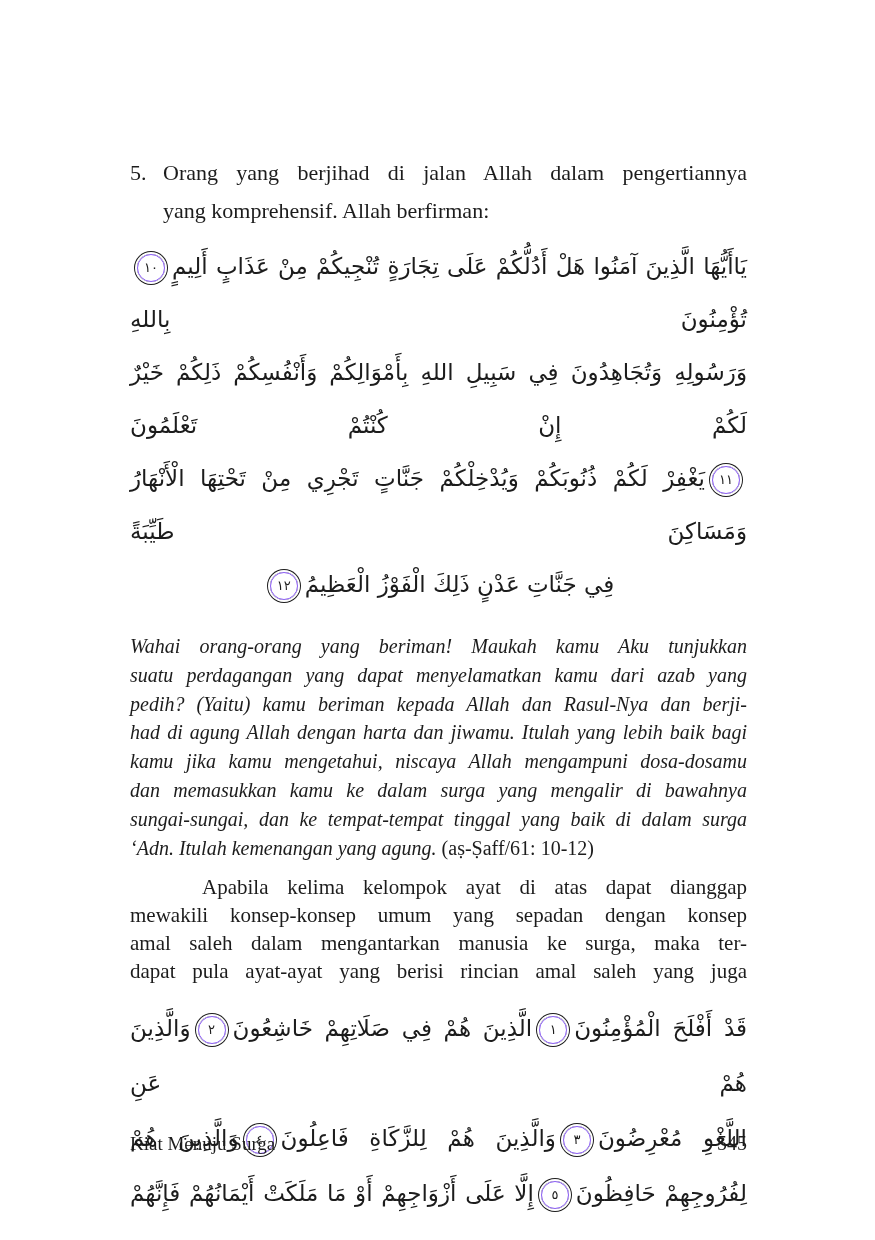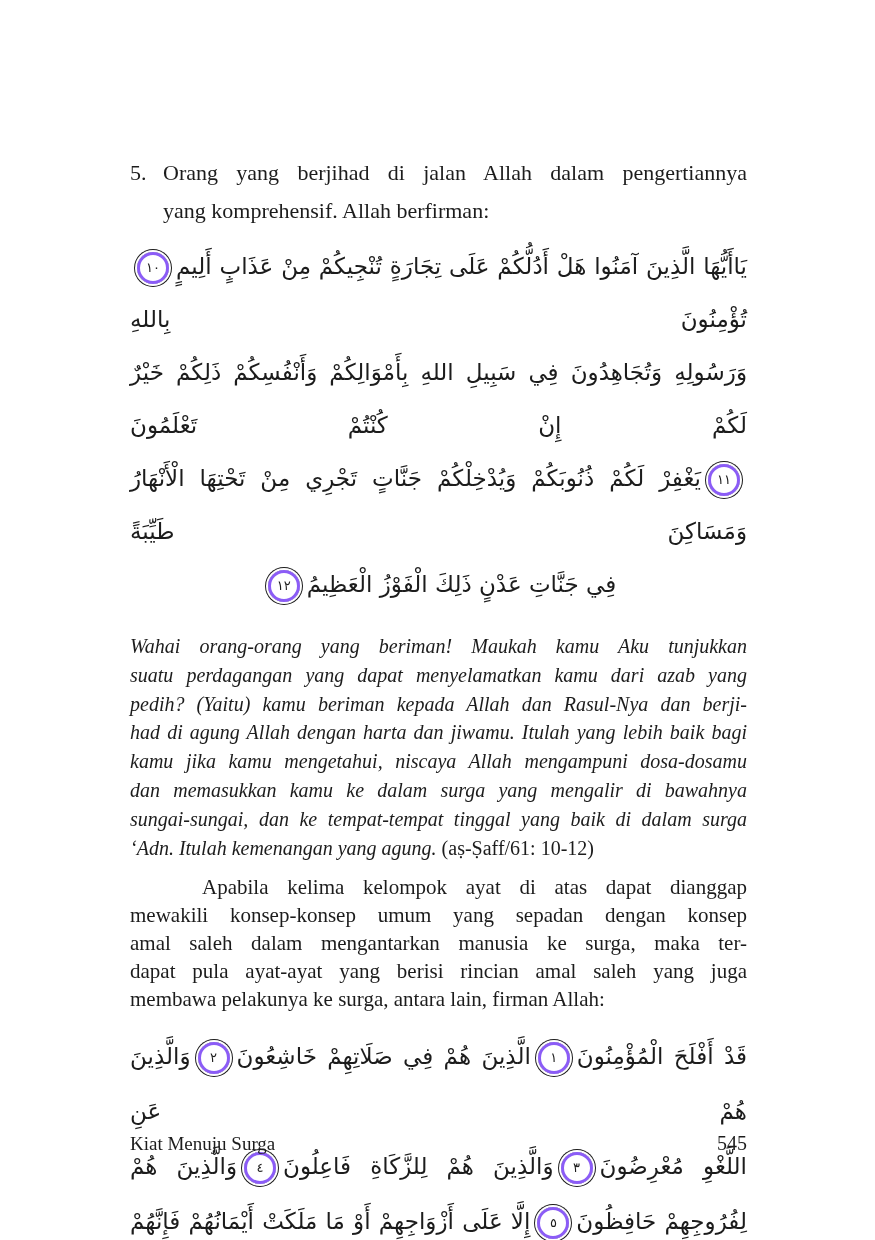--- a/index.html
+++ b/index.html
@@ -34,21 +34,21 @@
     line-height: 53px;
     text-align: justify;
     text-align-last: justify;
   }
   .arabic-line.center { text-align: right; text-align-last: center; }
   .ayah-marker {
     display: inline-flex;
     align-items: center;
     justify-content: center;
     width: 26px; height: 26px;
-    border: 3px solid #8b5cf6;
+    border: 1px solid #8b5cf6;
     border-radius: 50%;
     box-shadow: 0 0 0 2px #ffffff, 0 0 0 3px #1c1c1c;
     font-size: 13px;
     line-height: 1;
     margin: 0 7px;
     vertical-align: middle;
     font-family: "DejaVu Sans", sans-serif;
   }
 
   
@@ -105,21 +105,20 @@
     <div class="tline">dan memasukkan kamu ke dalam surga yang mengalir di bawahnya</div>
     <div class="tline">sungai-sungai, dan ke tempat-tempat tinggal yang baik di dalam surga</div>
     <div class="tline last"><span>‘Adn. Itulah kemenangan yang agung.</span> <span class="citation">(aṣ-Ṣaff/61: 10-12)</span></div>
   </div>
 
   <div class="paragraph">
     <div class="pline first">Apabila kelima kelompok ayat di atas dapat dianggap</div>
     <div class="pline">mewakili konsep-konsep umum yang sepadan dengan konsep</div>
     <div class="pline">amal saleh dalam mengantarkan manusia ke surga, maka ter-</div>
     <div class="pline">dapat pula ayat-ayat yang berisi rincian amal saleh yang juga</div>
-    <div class="pline last">membawa pelakunya ke surga, antara lain, firman Allah:</div>
   </div>
 
   <div class="arabic arabic2">
     <div class="arabic-line"><span>قَدْ أَفْلَحَ الْمُؤْمِنُونَ</span><span class="ayah-marker">١</span><span>الَّذِينَ هُمْ فِي صَلَاتِهِمْ خَاشِعُونَ</span><span class="ayah-marker">٢</span><span>وَالَّذِينَ هُمْ عَنِ</span></div>
     <div class="arabic-line"><span>اللَّغْوِ مُعْرِضُونَ</span><span class="ayah-marker">٣</span><span>وَالَّذِينَ هُمْ لِلزَّكَاةِ فَاعِلُونَ</span><span class="ayah-marker">٤</span><span>وَالَّذِينَ هُمْ</span></div>
     <div class="arabic-line"><span>لِفُرُوجِهِمْ حَافِظُونَ</span><span class="ayah-marker">٥</span><span>إِلَّا عَلَى أَزْوَاجِهِمْ أَوْ مَا مَلَكَتْ أَيْمَانُهُمْ فَإِنَّهُمْ</span></div>
   </div>
 
 </div>
 

